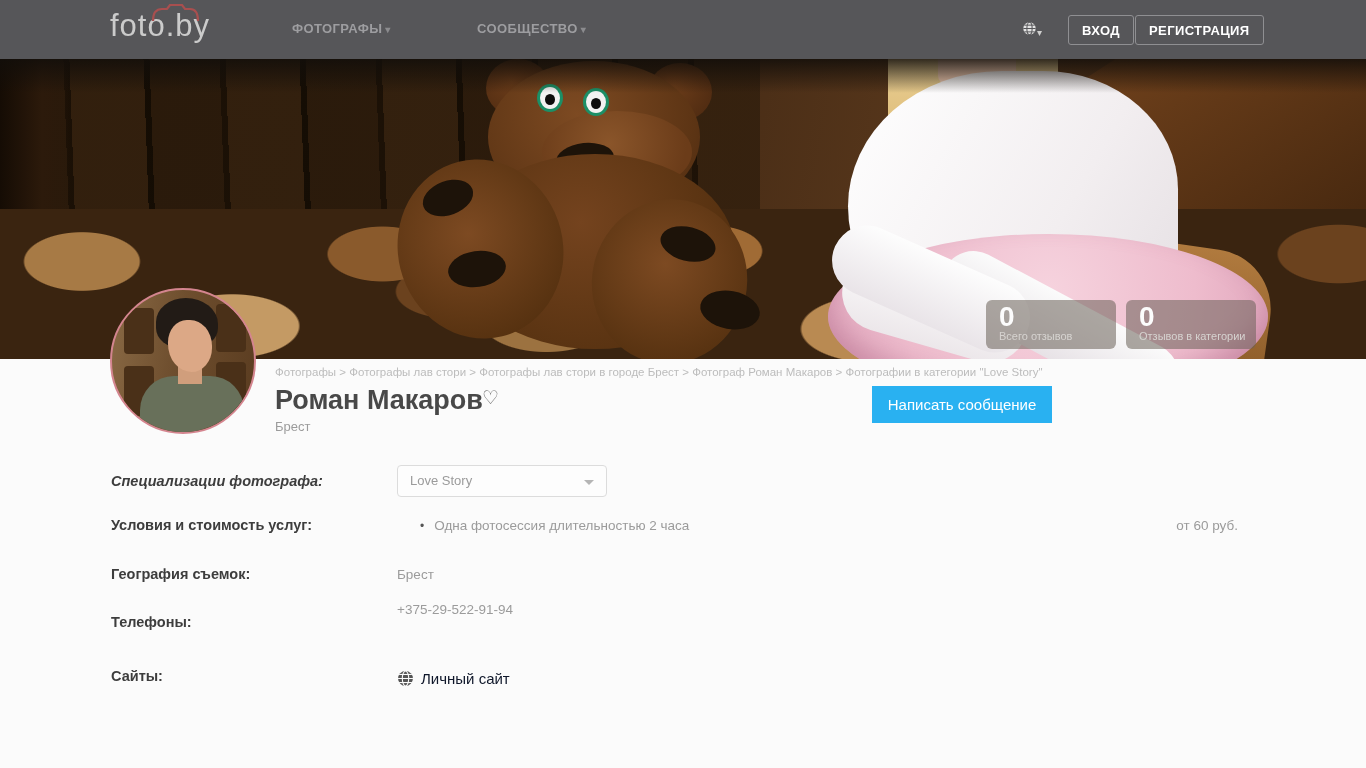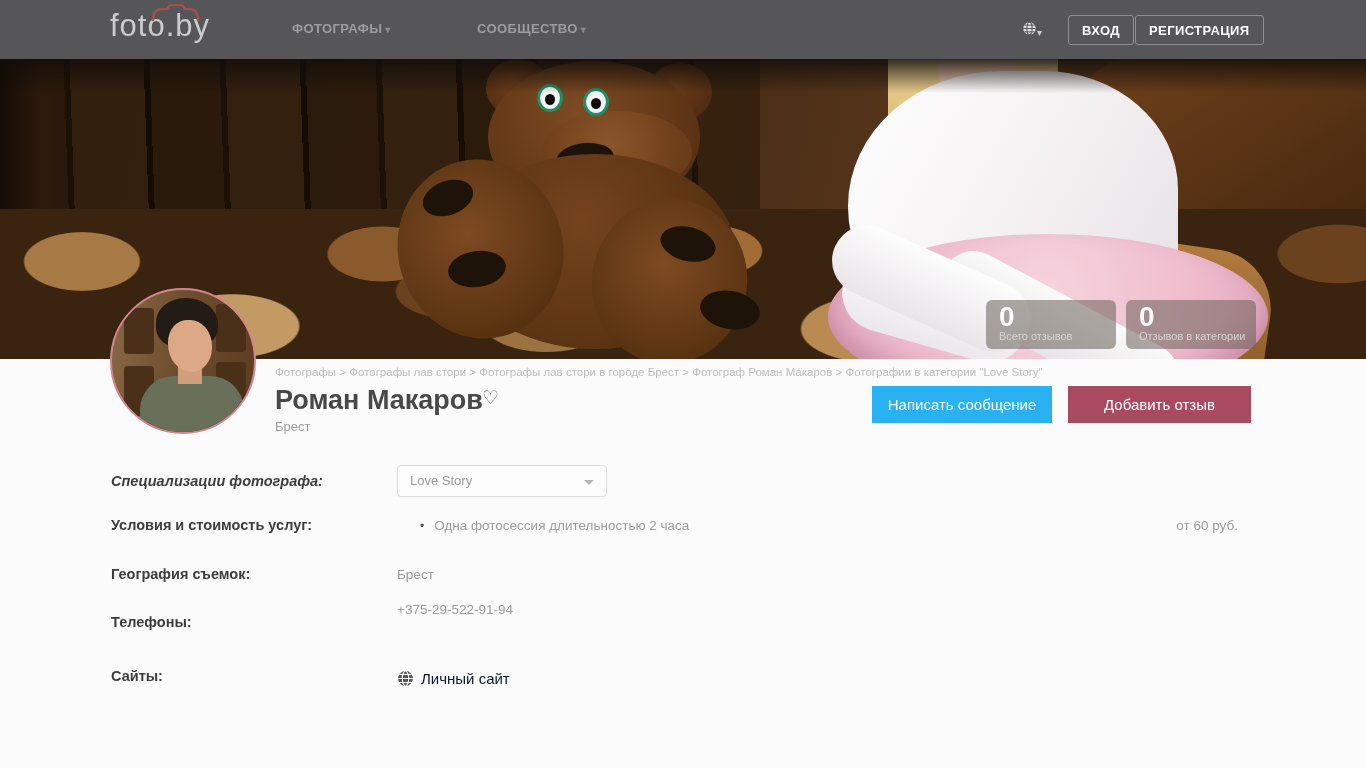--- a/index.html
+++ b/index.html
@@ -229,21 +229,20 @@
     <div class="man-neck"></div>
     <div class="man-hair"></div>
     <div class="man-face"></div>
   </div>
 
   <div class="breadcrumb">Фотографы &gt; Фотографы лав стори &gt; Фотографы лав стори в городе Брест &gt; Фотограф Роман Макаров &gt; Фотографии в категории "Love Story"</div>
   <h1 class="title">Роман Макаров</h1>
   <span class="fav-heart">♡</span>
   <div class="city">Брест</div>
   <button class="btn-action btn-message">Написать сообщение</button>
-  <button class="btn-action btn-review">Добавить отзыв</button>
 
   <div class="row-label" style="top:473px;font-style:italic;">Специализации фотографа:</div>
   <div class="select-box">
     <span>Love Story</span>
     <span class="sel-caret"></span>
   </div>
 
   <div class="row-label" style="top:517px;">Условия и стоимость услуг:</div>
   <div class="row-value price-item" style="top:518px;margin-left:23px;">
     <span class="bullet">•</span><span>Одна фотосессия длительностью 2 часа</span>

